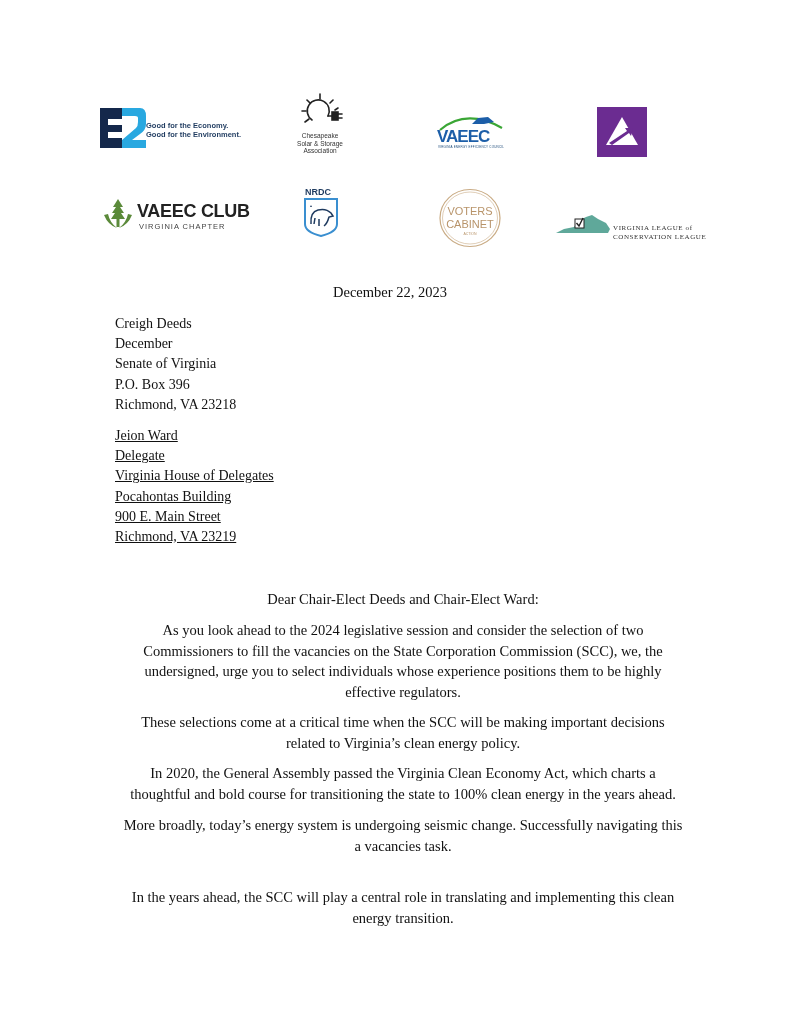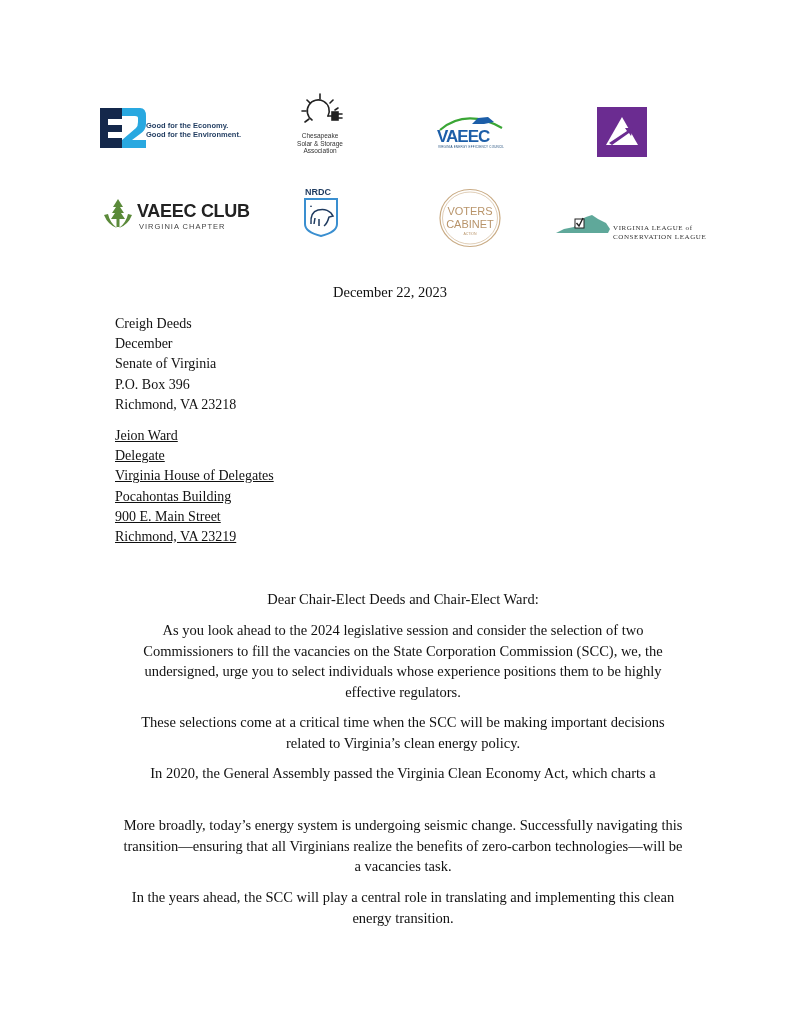--- a/index.html
+++ b/index.html
@@ -145,24 +145,24 @@
   <span class="line">effective regulators.</span>
 </div>
 
 <div class="para" style="top:712px;">
   <span class="line">These selections come at a critical time when the SCC will be making important decisions</span>
   <span class="line">related to Virginia’s clean energy policy.</span>
 </div>
 
 <div class="para" style="top:763px;">
   <span class="line">In 2020, the General Assembly passed the Virginia Clean Economy Act, which charts a</span>
+  <span class="line">thoughtful and bold course for transitioning the state to 100% clean energy in the years ahead.</span>
 </div>
 
 <div class="para" style="top:815px;">
   <span class="line">More broadly, today’s energy system is undergoing seismic change. Successfully navigating this</span>
-  <span class="line">transition—ensuring that all Virginians realize the benefits of zero-carbon technologies—will be</span>
   <span class="line">a vacancies task.</span>
 </div>
 
 <div class="para" style="top:887px;">
   <span class="line">In the years ahead, the SCC will play a central role in translating and implementing this clean</span>
   <span class="line">energy transition.</span>
 </div>
 
 </body></html>

